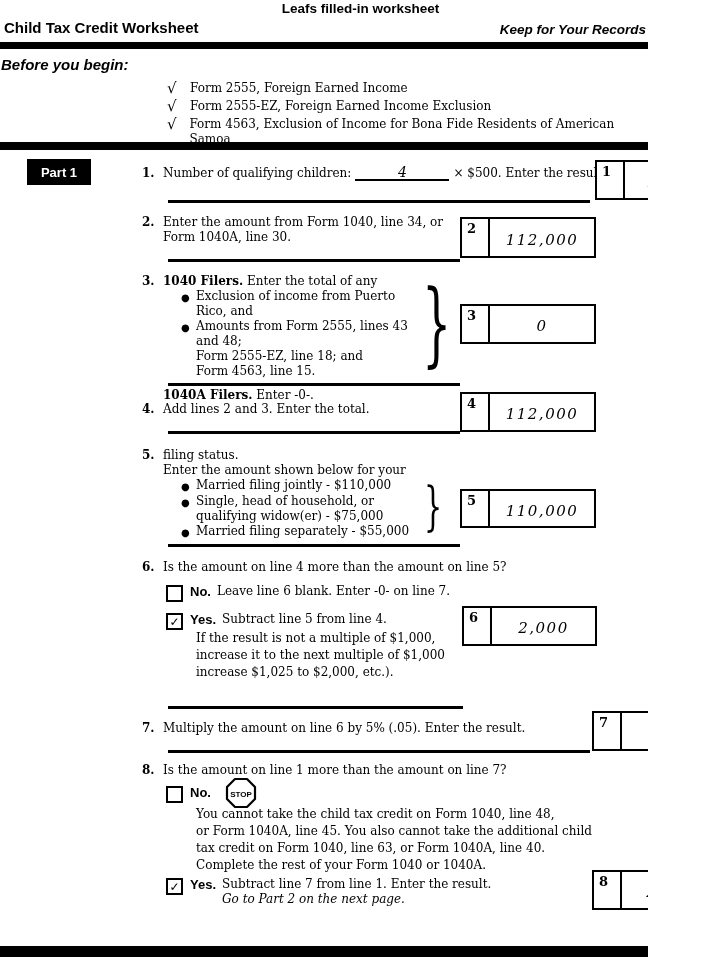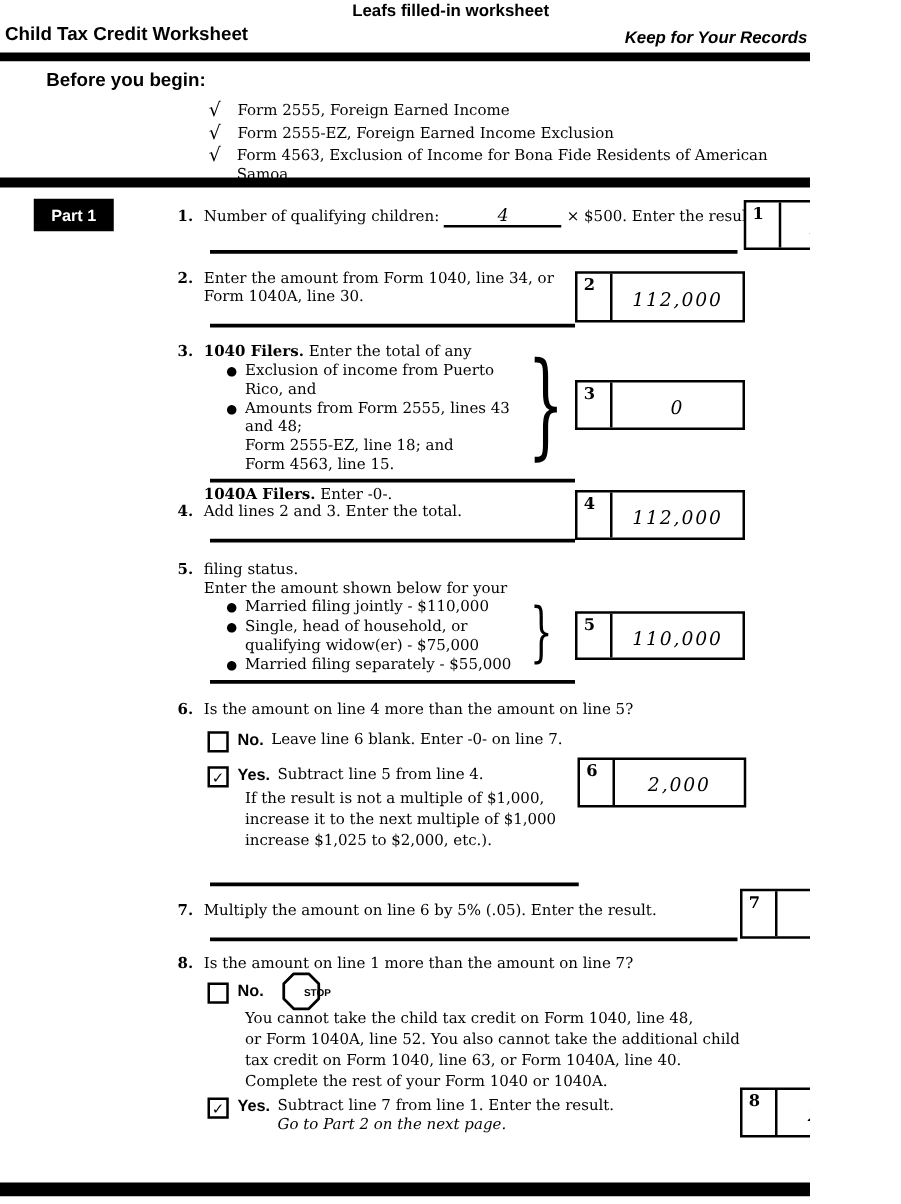--- a/index.html
+++ b/index.html
@@ -8,21 +8,21 @@
     font-family:"DejaVu Serif","Liberation Serif",serif;font-size:12px;line-height:15px;
     overflow:hidden;
   }
   .sans{font-family:"Liberation Sans","DejaVu Sans",sans-serif;}
   .abs{position:absolute;}
   .rule-thick{position:absolute;left:0;width:721px;background:#000;}
   .hr{position:absolute;height:3px;background:#000;}
   .top-title{top:1px;left:0;width:721px;text-align:center;font-weight:bold;font-size:13.5px;}
   .hdr-title{top:20px;left:4px;font-weight:bold;font-size:15px;}
   .hdr-keep{top:22px;right:2px;font-weight:bold;font-style:italic;font-size:13.5px;}
-  .byb-label{top:57px;left:1px;font-weight:bold;font-size:15px;padding-left:36px;}
+  .byb-label{top:57px;left:1px;font-weight:bold;font-style:italic;font-size:15px;}
   .byb-intro{top:62px;left:165px;}
   .byb-item{left:167px;display:flex;}
   .byb-check{font-size:15px;width:23px;display:inline-block;}
   .pencil-box{top:55px;left:688px;width:33px;height:36px;background:#000;display:flex;align-items:center;justify-content:center;}
   .pencil-glyph{color:#fff;font-size:24px;transform:scaleX(-1) rotate(8deg);font-family:"DejaVu Sans",sans-serif;}
   .part-badge{top:159px;left:27px;width:64px;height:26px;background:#000;color:#fff;
     display:flex;align-items:center;justify-content:center;font-weight:bold;font-size:13px;}
   .lnum{font-weight:bold;display:inline-block;width:21px;flex:0 0 21px;}
   .lrow{position:absolute;left:142px;display:flex;}
   .entry-blank{display:inline-block;width:94px;border-bottom:2px solid #000;text-align:center;
@@ -34,21 +34,21 @@
   .ansbox .bnum{width:21px;flex:0 0 21px;border-right:2.5px solid #000;font-weight:bold;
     font-size:13px;padding:2px 0 0 5px;}
   .ansbox .bval{flex:1;display:flex;align-items:center;justify-content:center;
     font-style:italic;font-size:15px;letter-spacing:1.5px;padding-top:5px;}
   .brace{position:absolute;font-family:"DejaVu Serif",serif;font-weight:400;color:#000;transform-origin:left center;}
   .checkrow{position:absolute;left:166px;display:flex;align-items:flex-start;}
   .cbox{width:13px;height:13px;border:2px solid #000;flex:0 0 13px;margin-right:7px;margin-top:1px;
     display:flex;align-items:center;justify-content:center;font-size:12px;line-height:12px;}
   .chk-label{font-weight:bold;font-size:13px;margin-right:6px;}
   .stop-wrap{position:relative;width:32px;height:32px;margin-left:8px;margin-top:-8px;}
-  .stop-text{position:absolute;top:10px;left:13px;width:32px;text-align:center;
+  .stop-text{position:absolute;top:10px;left:0;width:32px;text-align:center;
     font-size:8px;font-weight:bold;font-family:"Liberation Sans",sans-serif;}
   .note-block div{line-height:17px;}
   .ital{font-style:italic;}
 </style>
 </head>
 <body>
 
 <div class="page">
 
   <div class="abs top-title sans">Leafs   filled-in worksheet</div>
@@ -218,21 +218,21 @@
     <span class="chk-label sans">No.</span>
     <span class="stop-wrap">
       <svg width="32" height="32" viewBox="0 0 32 32">
         <polygon points="10,2 22,2 30,10 30,22 22,30 10,30 2,22 2,10" fill="none" stroke="#000" stroke-width="2.2" stroke-linejoin="round"></polygon>
       </svg>
       <span class="stop-text">STOP</span>
     </span>
   </div>
   <div class="abs note-block" style="top:806px;left:196px;">
     <div>You cannot take the child tax credit on Form 1040, line 48,</div>
-    <div>or Form 1040A, line 52. You also cannot take the additional child</div>
+    <div>or Form 1040A, line 45. You also cannot take the additional child</div>
     <div>tax credit on Form 1040, line 63, or Form 1040A, line 40.</div>
     <div>Complete the rest of your Form 1040 or 1040A.</div>
   </div>
   <div class="checkrow" style="top:877px;">
     <span class="cbox">
         <span>✓</span>
       </span>
     <span class="chk-label sans">Yes.</span>
     <span>
       <div>Subtract line 7 from line 1. Enter the result.</div>

